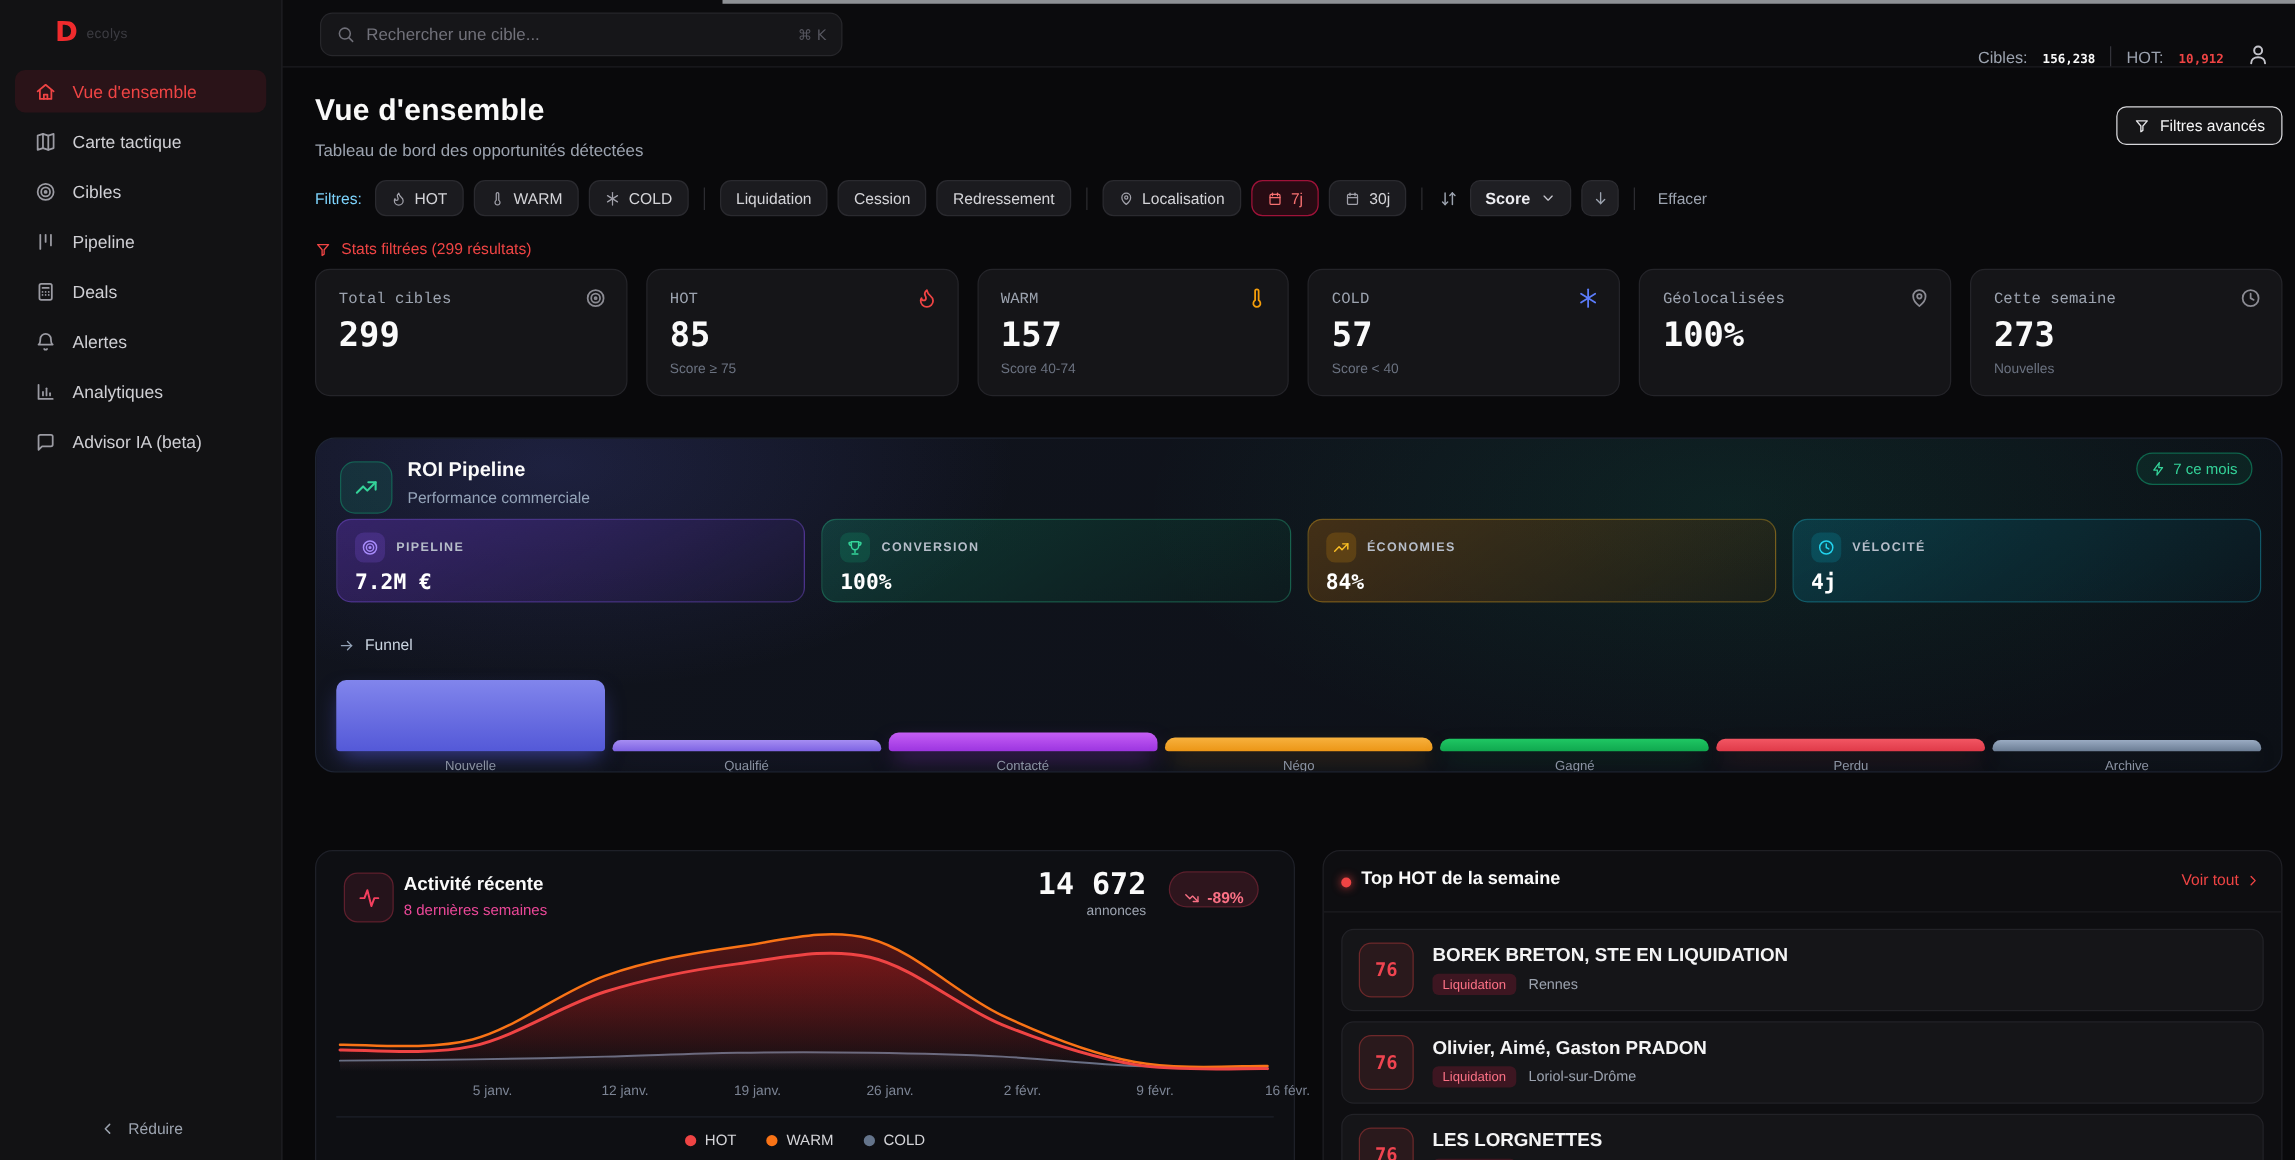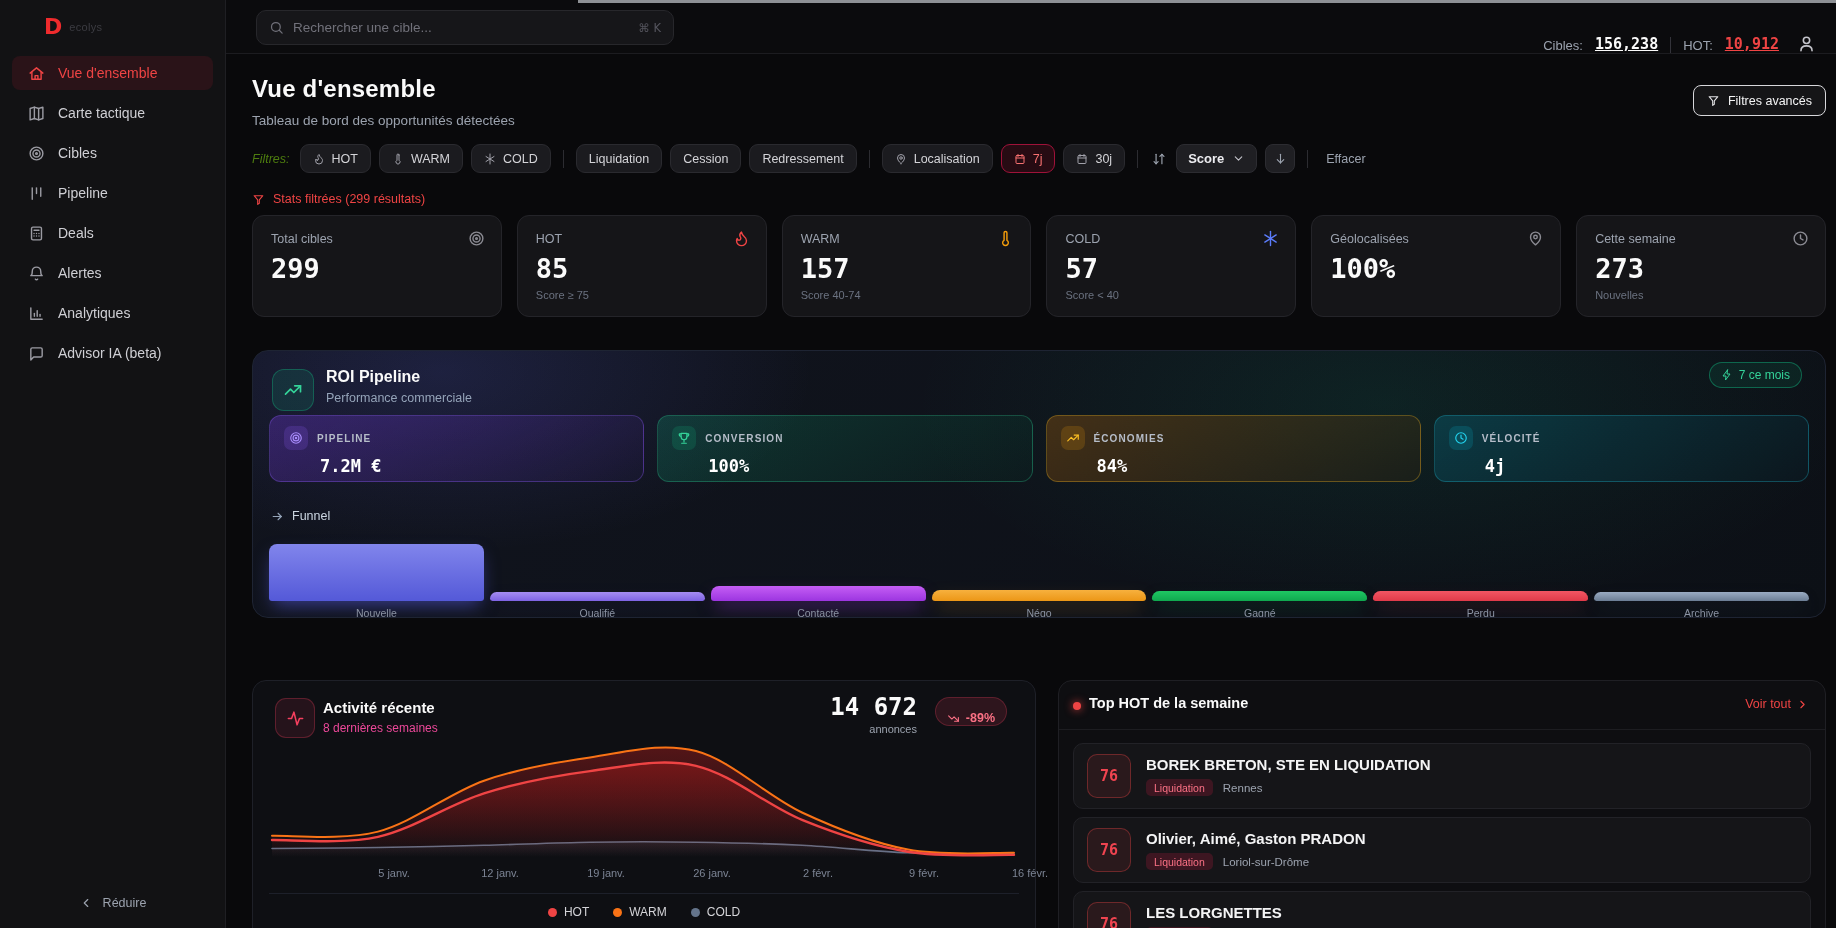--- a/index.html
+++ b/index.html
@@ -28,58 +28,58 @@
 
   
   .topbar{position:absolute;left:225px;top:0;right:0;height:53px;background:#0b0b0d;border-bottom:1px solid #1c1c20;z-index:1;}
   .search{position:absolute;left:31px;top:10px;width:392px;height:33px;background:#161619;border:1px solid #27272b;
           border-radius:10px;display:flex;align-items:center;padding:0 12px;gap:9px;}
   .search .ic{color:#6f6f78;}
   .search-ph{flex:1;color:#71717a;font-size:13.5px;}
   .kbd{color:#55555e;font-size:11.5px;font-family:"DejaVu Sans",sans-serif;}
   .top-right{position:absolute;right:20px;top:0;height:53px;display:flex;align-items:flex-end;gap:12px;}
   .tr-label{color:#9ca3af;font-size:13px;}
-  .tr-val{color:#fafafa;font-size:15px;font-weight:700;text-decoration:underline;}
+  .tr-val{color:#fafafa;font-size:10px;font-weight:700;}
   .tr-val.red{color:#ef4444;}
   .tr-sep{width:1px;height:16px;background:#33333a;}
   .user-btn{color:#c4c4cb;margin-left:6px;cursor:pointer;display:flex;}
 
   
   .main{position:absolute;left:225px;top:53px;right:0;bottom:0;}
   .page-title{position:absolute;left:27px;top:22px;font-size:24px;font-weight:700;color:#fafafa;letter-spacing:.2px;}
   .page-sub{position:absolute;left:27px;top:60px;font-size:13.5px;color:#9ca3af;}
   .adv-btn{position:absolute;right:10px;top:32px;height:29px;display:flex;align-items:center;gap:8px;padding:0 13px;
            border:1px solid #d7d7db;border-radius:8px;background:rgba(255,255,255,0.05);color:#f4f4f5;
            font-size:12.5px;cursor:pointer;}
   .adv-btn .ic{color:#e4e4e7;}
 
   
   .filter-row{position:absolute;left:27px;top:92px;right:10px;height:27px;display:flex;align-items:center;gap:8px;}
-  .f-label{color:#4d7c0f;font-size:12.5px;margin-right:2px;font-style:italic;}
+  .f-label{color:#7dd3fc;font-size:12.5px;margin-right:2px;}
   .chip{display:flex;align-items:center;gap:7px;height:27px;padding:0 12px;border-radius:9px;background:#1b1b1f;
         border:1px solid #2a2a2f;color:#d4d4d8;font-size:12.5px;cursor:pointer;white-space:nowrap;}
   .chip .ic{color:#a1a1aa;}
   .chip.active{background:rgba(225,29,72,0.14);border-color:#9f1239;color:#f87171;}
   .chip.active .ic{color:#f87171;}
   .vsep{width:1px;height:18px;background:#2c2c31;margin:0 4px;}
   .sort-ic{color:#9ca3af;margin:0 2px;}
   .select{display:flex;align-items:center;gap:8px;height:27px;padding:0 11px;border-radius:8px;background:#1f1f23;
           border:1px solid #2c2c31;color:#ececf0;font-size:13px;font-weight:600;cursor:pointer;}
   .select .ic{color:#c5c5cc;}
   .icon-btn{width:28px;height:27px;border-radius:8px;background:#1f1f23;border:1px solid #2c2c31;display:flex;
             align-items:center;justify-content:center;color:#9ca3af;cursor:pointer;}
   .clear-btn{color:#9ca3af;font-size:12.5px;margin-left:6px;cursor:pointer;}
 
   .stats-line{position:absolute;left:27px;top:139px;display:flex;align-items:flex-end;gap:8px;color:#ef4444;font-size:12.5px;}
 
   
   .stat-row{position:absolute;left:27px;top:162px;right:10px;display:flex;gap:15px;}
   .stat-card{flex:1;height:102px;background:#151518;border:1px solid #242429;border-radius:12px;position:relative;
              padding:16px 18px;box-sizing:border-box;}
-  .stat-label{font-size:12.5px;color:#9ca3af;}
+  .stat-label{font-size:12.5px;color:#9ca3af;font-family:Liberation Mono, monospace;}
   .stat-value{margin-top:7px;font-size:27px;font-weight:700;color:#fafafa;}
   .stat-sub{margin-top:5px;font-size:11px;color:#6b7280;}
   .stat-ic{position:absolute;right:16px;top:14px;}
 
   
   .roi{position:absolute;left:27px;top:297px;right:10px;height:268px;border-radius:16px;border:1px solid #1e2433;
        box-sizing:border-box;overflow:hidden;
        background:radial-gradient(620px 300px at 12% 8%, rgba(99,102,241,0.16), transparent 60%),
                   radial-gradient(760px 340px at 72% 20%, rgba(16,185,129,0.10), transparent 62%),
                   linear-gradient(135deg,#11141e 0%,#0c1016 100%);}
@@ -89,21 +89,21 @@
   .roi-title{position:absolute;left:73px;top:17px;font-size:16px;font-weight:700;color:#fafafa;}
   .roi-sub{position:absolute;left:73px;top:40px;font-size:12.5px;color:#94a3b8;}
   .roi-badge{position:absolute;right:23px;top:11px;display:flex;align-items:center;gap:6px;height:24px;padding:0 11px;
              border-radius:999px;border:1px solid rgba(16,185,129,0.45);background:rgba(16,185,129,0.10);
              color:#34d399;font-size:12px;}
   .kpi-row{position:absolute;left:16px;right:16px;top:64px;height:67px;display:flex;gap:13px;}
   .kpi{flex:1;border-radius:12px;padding:10px 14px;box-sizing:border-box;position:relative;}
   .kpi-head{display:flex;align-items:center;gap:9px;}
   .kpi-icbox{width:24px;height:24px;border-radius:7px;display:flex;align-items:center;justify-content:center;}
   .kpi-label{font-size:10px;letter-spacing:1.1px;color:#b6bdc9;font-weight:700;}
-  .kpi-value{margin-top:6px;font-size:17px;font-weight:700;color:#fff;margin-left:36px;}
+  .kpi-value{margin-top:6px;font-size:17px;font-weight:700;color:#fff;}
   .kpi.purple{background:linear-gradient(150deg,rgba(124,58,237,0.30),rgba(40,30,80,0.22));border:1px solid rgba(139,92,246,0.32);}
   .kpi.purple .kpi-icbox{background:rgba(139,92,246,0.20);color:#a78bfa;}
   .kpi.green{background:linear-gradient(150deg,rgba(16,185,129,0.22),rgba(10,45,36,0.25));border:1px solid rgba(52,211,153,0.28);}
   .kpi.green .kpi-icbox{background:rgba(16,185,129,0.18);color:#34d399;}
   .kpi.amber{background:linear-gradient(150deg,rgba(217,119,6,0.26),rgba(60,38,10,0.25));border:1px solid rgba(251,191,36,0.30);}
   .kpi.amber .kpi-icbox{background:rgba(245,158,11,0.18);color:#fbbf24;}
   .kpi.cyan{background:linear-gradient(150deg,rgba(8,145,178,0.24),rgba(10,40,50,0.25));border:1px solid rgba(34,211,238,0.26);}
   .kpi.cyan .kpi-icbox{background:rgba(6,182,212,0.18);color:#22d3ee;}
 
   .funnel-label{position:absolute;left:18px;top:158px;display:flex;align-items:center;gap:8px;color:#cbd5e1;font-size:12.5px;}

